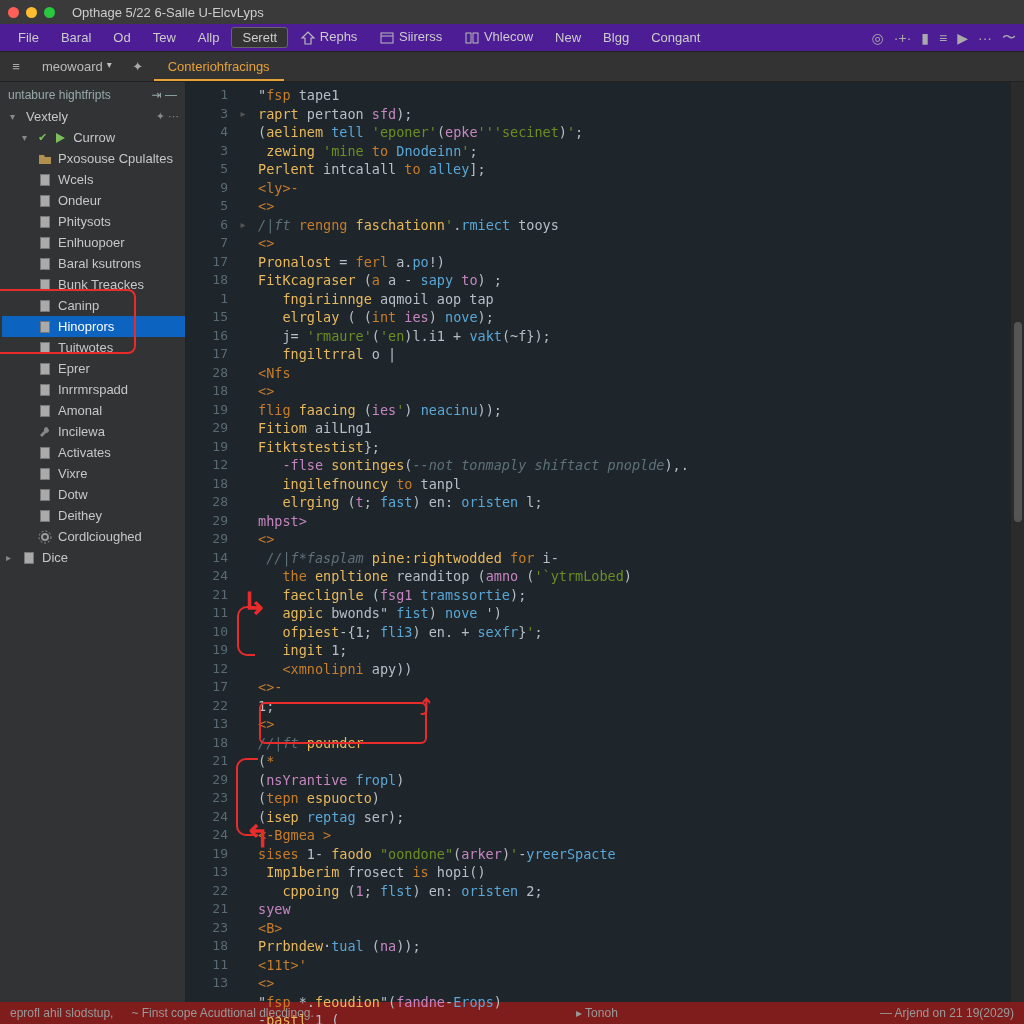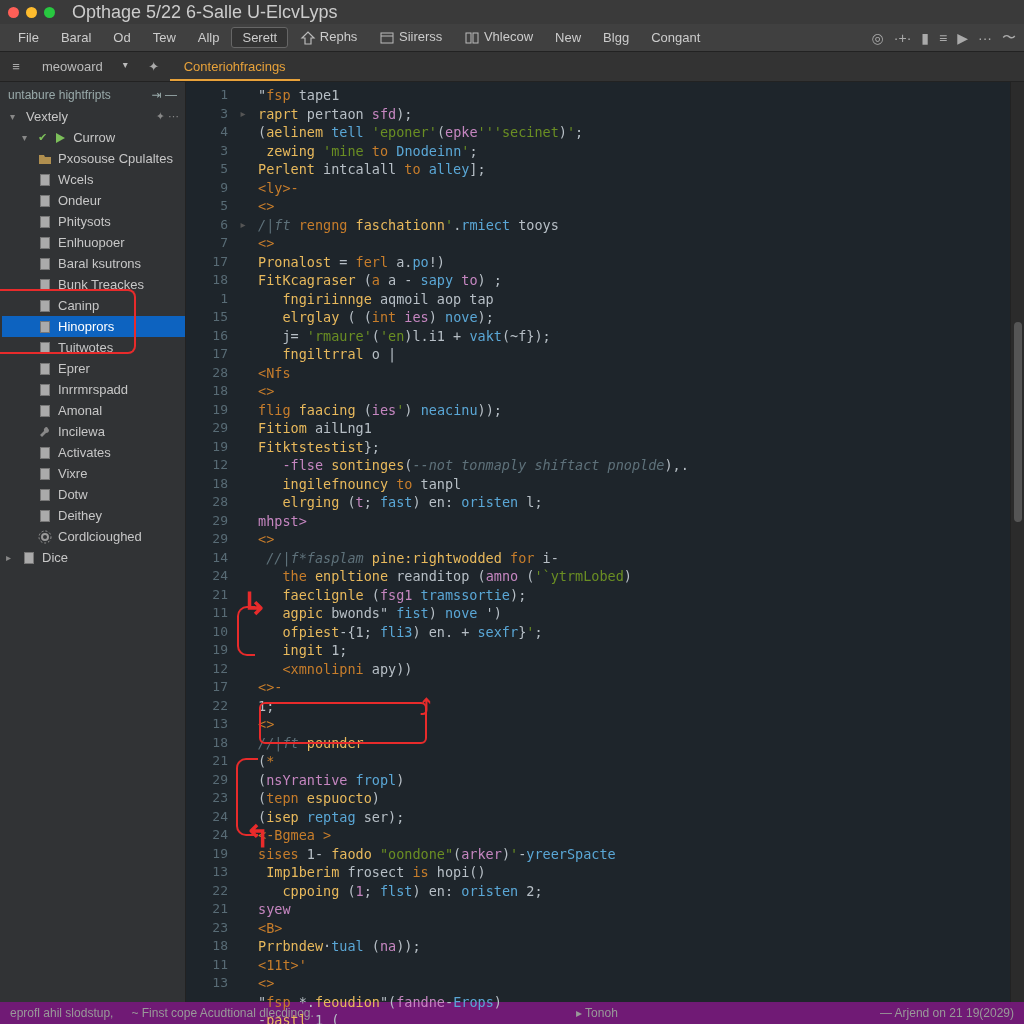--- a/index.html
+++ b/index.html
@@ -1,48 +1,48 @@
 <!DOCTYPE html>
 <html><head>
 <meta charset="utf-8">
 <style>
   * { margin:0; padding:0; box-sizing:border-box; }
   html,body { width:1024px; height:1024px; overflow:hidden; font-family: "Segoe UI", Arial, sans-serif; background:#2b2b2b; color:#bbb; font-size:13px; }
   .titlebar { height:24px; background:#3a3a3a; display:flex; align-items:center; padding:0 8px; gap:7px; }
   .tl-dot{ width:11px;height:11px;border-radius:50%; }
   .dot-r{background:#ff5f57;} .dot-y{background:#febc2e;} .dot-g{background:#28c840;}
-  .title { color:#ccc; font-size:18px; margin-left:10px;}
-  .menubar { height:28px; background:#404040; display:flex; align-items:center; padding:0 8px; gap:2px; border-bottom:1px solid #222;}
+  .title { color:#ccc; font-size:13px; margin-left:10px;}
+  .menubar { height:28px; background:#4c1d95; display:flex; align-items:center; padding:0 8px; gap:2px; border-bottom:1px solid #222;}
   .menuitem { padding:4px 10px; color:#ccc; cursor:default;}
   .menuitem.boxed{ border:1px solid #666; border-radius:3px; background:#333; padding:2px 10px;}
   .menuicon { width:16px;height:16px; display:inline-block; vertical-align:middle;}
   .toolbar { height:30px; background:#333; display:flex; align-items:center; border-bottom:1px solid #222;}
   .tb-btn{ width:32px;height:28px;display:flex;align-items:center;justify-content:center;color:#aaa;}
-  .crumb { padding:0 10px;color:#bbb;display:flex;align-items:flex-start;gap:20px;}
+  .crumb { padding:0 10px;color:#bbb;display:flex;align-items:flex-start;gap:4px;}
   .tabrow{ display:flex; gap:12px;}
   .tab{ padding:6px 14px 5px; color:#c5c5c5; }
   .tab.active{ color:#e8a23a; border-bottom:2px solid #e8a23a;}
   .body{ display:flex; height:calc(1024px - 24px - 28px - 30px - 22px);}
   .sidebar{ width:186px; background:#313335; border-right:1px solid #222; overflow:hidden; font-size:13px;}
   .side-title{ padding:6px 8px 4px; color:#9aa; font-size:12px; display:flex; justify-content:space-between; align-items:center;}
   .tree{ padding:0 0 0 2px;}
   .node{ display:flex; align-items:center; gap:6px; padding:3px 6px 3px 10px; color:#c7c7c7; white-space:nowrap;}
   .node.sel{ background:#0d63c0; color:#fff;}
   .node .arrow{ width:10px; color:#888; font-size:10px;}
   .node .icn{ width:14px; height:14px;}
   .editor-wrap{ flex:1; display:flex; background:#1e252b;}
   .gutter{ width:50px; background:#1e252b; text-align:right; color:#586b75; padding:4px 8px 0 0; font-family:Menlo,Consolas,monospace; font-size:13px; line-height:18.5px;}
   .foldcol{ width:14px; padding-top:4px; font-size:10px; color:#555; line-height:18.5px; text-align:center;}
   .code{ flex:1; padding:4px 0 0 8px; font-family:Menlo,Consolas,monospace; font-size:13.5px; line-height:18.5px; color:#b7bfc6; position:relative; white-space:pre;}
   .kw{color:#c77d2b;} .fn{color:#e8b95c;} .str{color:#6a8e23;} .com{color:#5e717a; font-style:italic;}
   .tag{color:#c77d2b;} .var{color:#c586c0;}
   .bl{color:#5aa7d6;} .pk{color:#c586c0;}
   .scroll{ width:14px; background:#2b2b2b; border-left:1px solid #222; position:relative;}
   .thumb{ position:absolute; left:3px; width:8px; background:#555; border-radius:4px;}
-  .statusbar{ height:22px; background:#701a75; display:flex; align-items:center; padding:0 10px; color:#999; font-size:12px; gap:18px;}
+  .statusbar{ height:22px; background:#7f1d1d; display:flex; align-items:center; padding:0 10px; color:#999; font-size:12px; gap:18px;}
   .ann{ position:absolute; border:2px solid #e82b2b; border-radius:6px; pointer-events:none;}
   .ann-arrow{ position:absolute; color:#e82b2b; font-size:30px; font-weight:bold; pointer-events:none; line-height:1;}
   svg{display:block;}
   .right-icons{margin-left:auto;display:flex;gap:10px;align-items:center;color:#aaa;}
   .right-icons span{font-size:14px;}
 </style>
 </head>
 <body>
 
 <div class="titlebar">

